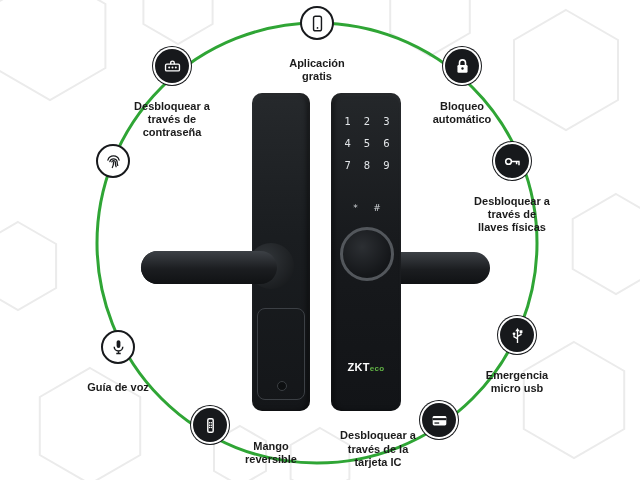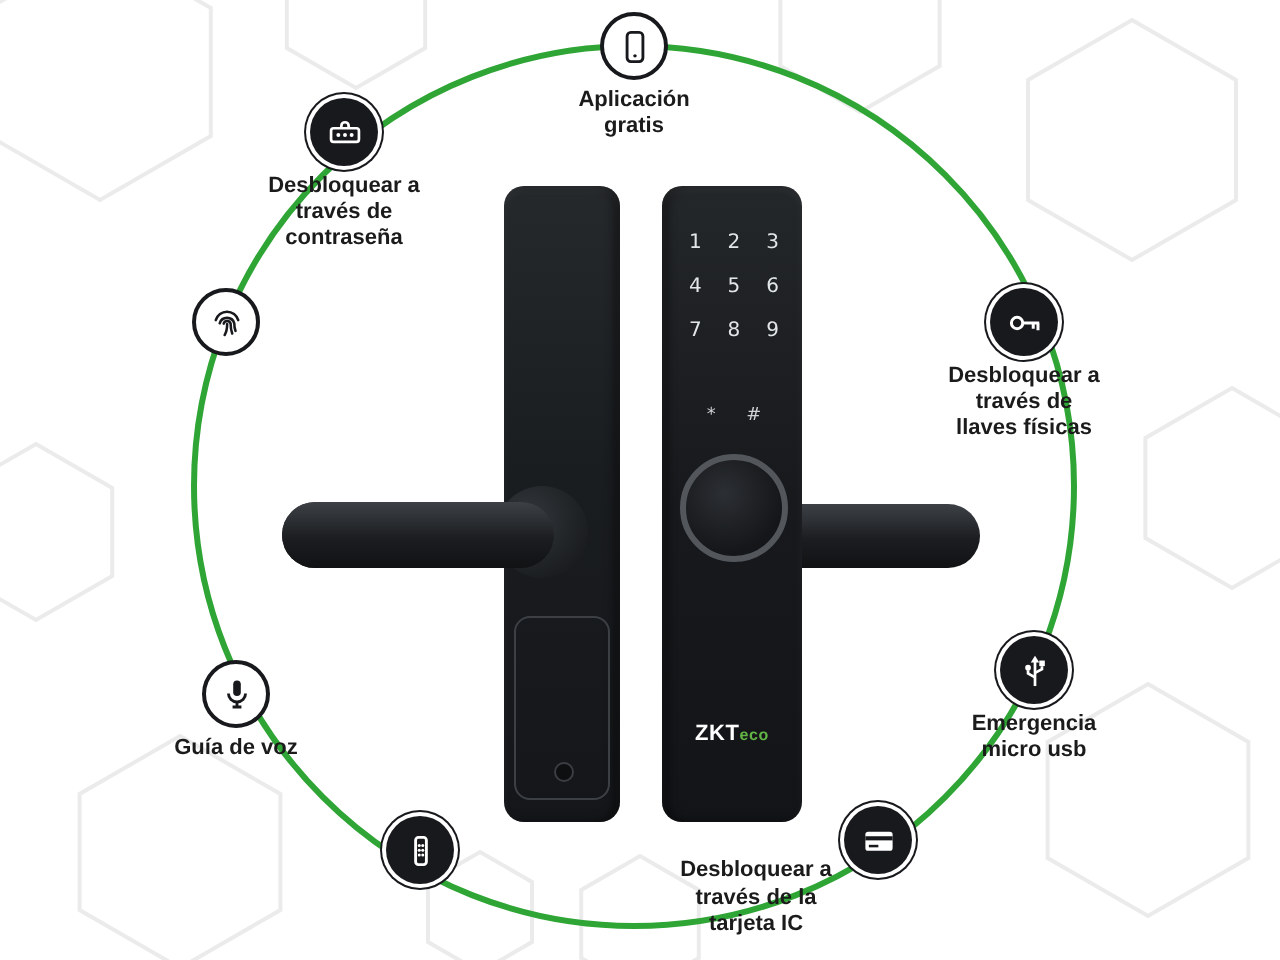--- a/index.html
+++ b/index.html
@@ -3,21 +3,21 @@
 <meta charset="utf-8">
 <style>
   html,body{margin:0;padding:0;background:#fff;}
   #canvas{
     position:relative;width:640px;height:480px;overflow:hidden;background:#fff;
     font-family:"Liberation Sans",sans-serif;
   }
   .bg-svg{position:absolute;left:0;top:0;width:640px;height:480px;}
 
   
-  .feature{position:absolute;display:flex;flex-direction:column;align-items:center;gap:4px;}
+  .feature{position:absolute;display:flex;flex-direction:column;align-items:center;gap:17px;}
   .feature-abs{position:absolute;}
   .fi{width:34px;height:34px;border-radius:50%;display:flex;align-items:center;justify-content:center;flex:0 0 auto;box-sizing:border-box;}
   .fi.solid{background:#17191c;color:#fff;box-shadow:0 0 0 2px #fff,0 0 0 3px #17191c;}
   .fi.outline{background:#fff;color:#17191c;border:2px solid #17191c;}
   .fi svg{width:19px;height:19px;display:block;}
   .flabel{font-size:11px;font-weight:bold;color:#1b1b1b;text-align:center;white-space:pre-line;line-height:1.2;}
 
   #f-app{left:269px;top:6px;width:96px;}
   #f-autolock{left:414px;top:49px;width:96px;}
   #f-keys{left:460px;top:144px;width:104px;}
@@ -119,20 +119,31 @@
     <span class="fi outline">
       <svg viewBox="0 0 24 24">
           <rect x="7" y="2.8" width="10" height="18.4" rx="2.4" fill="none" stroke="currentColor" stroke-width="1.8"></rect>
           <circle cx="12" cy="17.6" r="1.1" fill="currentColor"></circle>
         </svg>
     </span>
     <div class="flabel">Aplicación
 gratis</div>
   </div>
 
+  <div class="feature" id="f-autolock">
+    <span class="fi solid">
+      <svg viewBox="0 0 24 24">
+          <path d="M8.2 10.4V7.4a3.8 3.8 0 0 1 7.6 0v3" fill="none" stroke="currentColor" stroke-width="2"></path>
+          <rect x="5.6" y="10.2" width="12.8" height="9.6" rx="1.6" fill="currentColor"></rect>
+          <circle cx="12" cy="14.6" r="1.5" fill="#17191c"></circle>
+        </svg>
+    </span>
+    <div class="flabel">Bloqueo
+automático</div>
+  </div>
 
   <div class="feature" id="f-keys">
     <span class="fi solid">
       <svg viewBox="0 0 24 24">
           <circle cx="7" cy="12" r="3.6" fill="none" stroke="currentColor" stroke-width="1.9"></circle>
           <path d="M10.6 12H21M17.2 12v3.6M20.2 12v4.6" fill="none" stroke="currentColor" stroke-width="1.9"></path>
         </svg>
     </span>
     <div class="flabel">Desbloquear a
 través de
@@ -172,20 +183,22 @@
       <svg viewBox="0 0 24 24">
           <rect x="8.6" y="3.4" width="6.8" height="17.2" rx="1.8" fill="none" stroke="currentColor" stroke-width="1.8"></rect>
           <circle cx="10.9" cy="8.6" r=".95" fill="currentColor"></circle>
           <circle cx="13.1" cy="8.6" r=".95" fill="currentColor"></circle>
           <circle cx="10.9" cy="11.6" r=".95" fill="currentColor"></circle>
           <circle cx="13.1" cy="11.6" r=".95" fill="currentColor"></circle>
           <circle cx="10.9" cy="14.6" r=".95" fill="currentColor"></circle>
           <circle cx="13.1" cy="14.6" r=".95" fill="currentColor"></circle>
         </svg>
     </span>
+    <div class="flabel">Mango
+reversible</div>
   </div>
 
   <div class="feature" id="f-voice">
     <span class="fi outline">
       <svg viewBox="0 0 24 24">
           <rect x="9.6" y="2.8" width="4.8" height="9.8" rx="2.4" fill="currentColor"></rect>
           <path d="M6.6 11a5.4 5.4 0 0 0 10.8 0" fill="none" stroke="currentColor" stroke-width="1.8"></path>
           <path d="M12 16.6v3M9.2 19.6h5.6" stroke="currentColor" stroke-width="1.8" fill="none"></path>
         </svg>
     </span>

